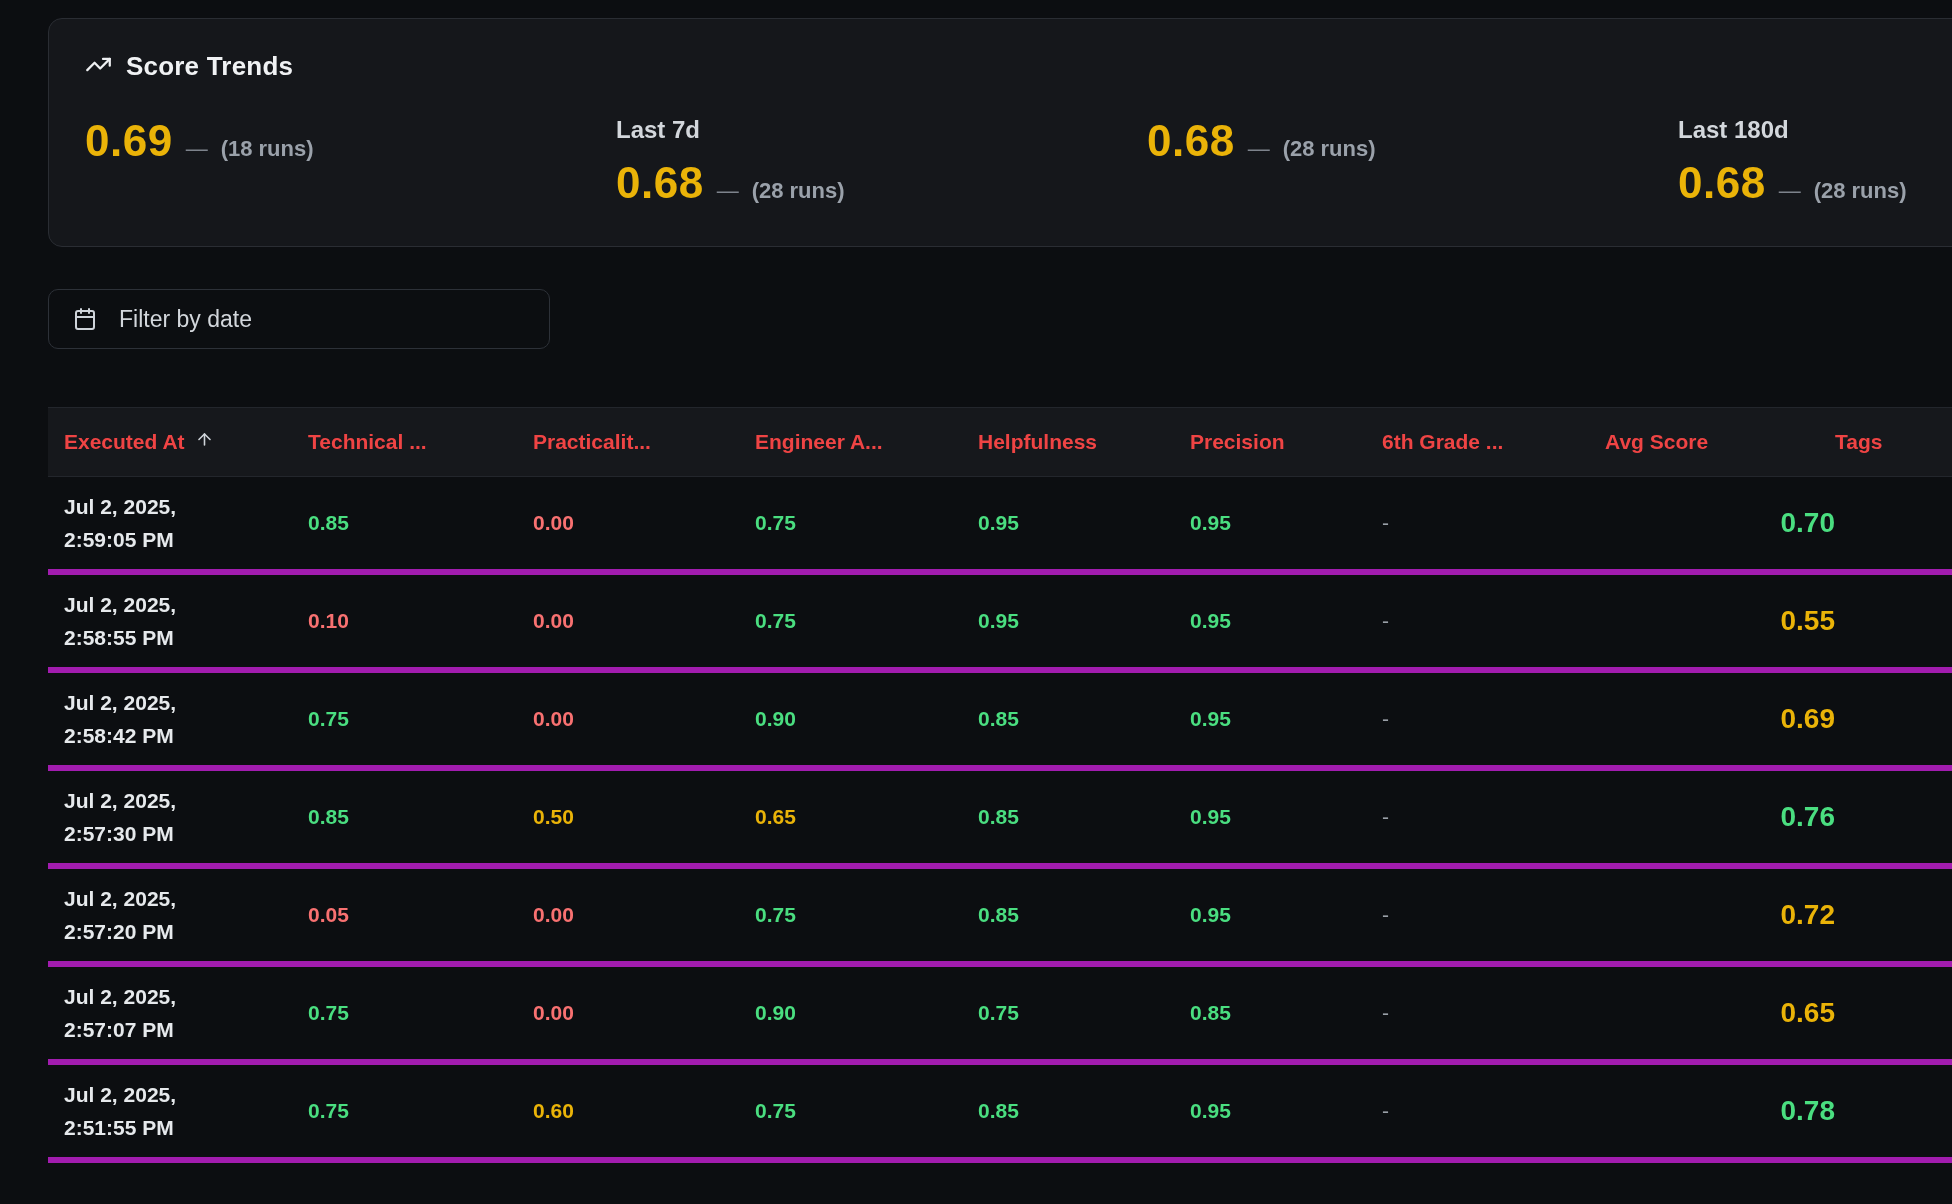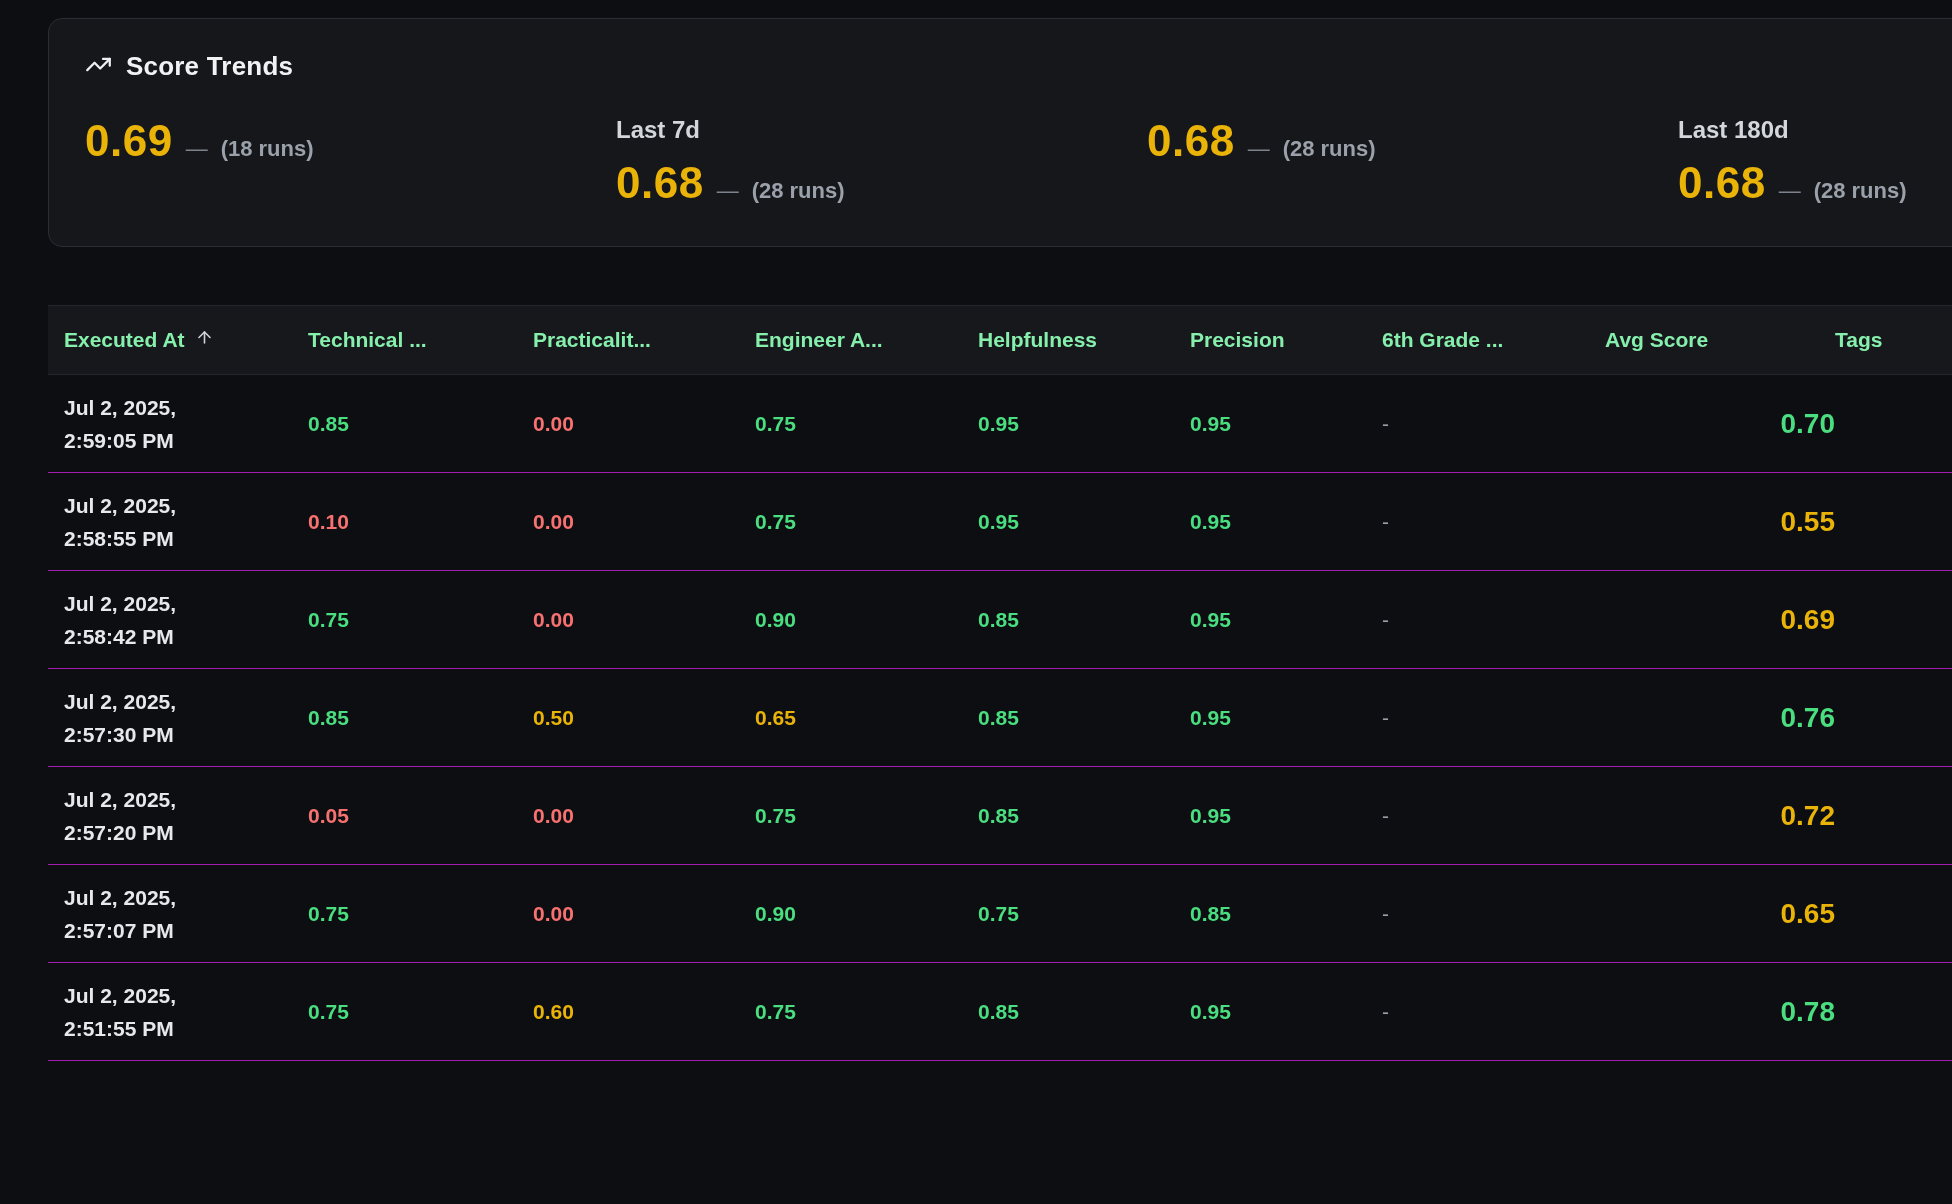--- a/index.html
+++ b/index.html
@@ -53,29 +53,29 @@
     grid-template-columns: 260px 225px 222px 223px 212px 192px 223px 230px 1fr;
     align-items: center;
   }
   .thead {
     height: 70px;
     background: #16181c;
     border-top: 1px solid #23262c;
     border-bottom: 1px solid #23262c;
   }
   .th {
-    font-size: 21px; font-weight: 600; color: #86efac;
+    font-size: 21px; font-weight: 600; color: #ef4444;
     display: flex; gap: 10px;
     cursor: pointer;
     white-space: nowrap; overflow: hidden;
   }
   .th-exec { padding-left: 16px; }
   .tr {
     height: 98px;
-    border-bottom: 1px solid #a21caf;
+    border-bottom: 6px solid #a21caf;
     cursor: pointer;
   }
   .td-exec { padding-left: 16px; font-size: 21px; font-weight: 700; color: #e6e9ec; line-height: 33px; }
   .score { font-size: 21px; font-weight: 700; }
   .avg { font-size: 28px; font-weight: 700; text-align: right; }
   [data-tone="green"]  { color: #4ade80; }
   [data-tone="red"]    { color: #f87171; }
   [data-tone="yellow"] { color: #eab308; }
   [data-tone="muted"]  { color: #9aa0a8; font-weight: 400; }
   .tr-partial { height: 98px; border-bottom: none; }
@@ -122,20 +122,31 @@
         <div class="stat-label">Last 180d</div>
         <div class="stat-row">
           <span class="stat-value">0.68</span>
           <span class="stat-dash">—</span>
           <span class="stat-runs">(28 runs)</span>
         </div>
       </div>
     </div>
   </section>
 
+  <button class="filter-btn">
+    <span class="icon">
+      <svg width="24" height="24" viewBox="0 0 24 24" fill="none" stroke="#cfd4da" stroke-width="2" stroke-linecap="round" stroke-linejoin="round">
+          <rect x="3" y="4" width="18" height="18" rx="2"></rect>
+          <line x1="16" y1="2" x2="16" y2="6"></line>
+          <line x1="8" y1="2" x2="8" y2="6"></line>
+          <line x1="3" y1="10" x2="21" y2="10"></line>
+        </svg>
+    </span>
+    <span>Filter by date</span>
+  </button>
 
   <div class="table">
     <div class="grid-row thead">
       <div class="th th-exec">
         <span>Executed At</span>
         <span class="icon">
           <svg width="19" height="19" viewBox="0 0 24 24" fill="none" stroke="#cfd4da" stroke-width="2" stroke-linecap="round" stroke-linejoin="round">
               <line x1="12" y1="19" x2="12" y2="5"></line>
               <polyline points="5 12 12 5 19 12"></polyline>
             </svg>

